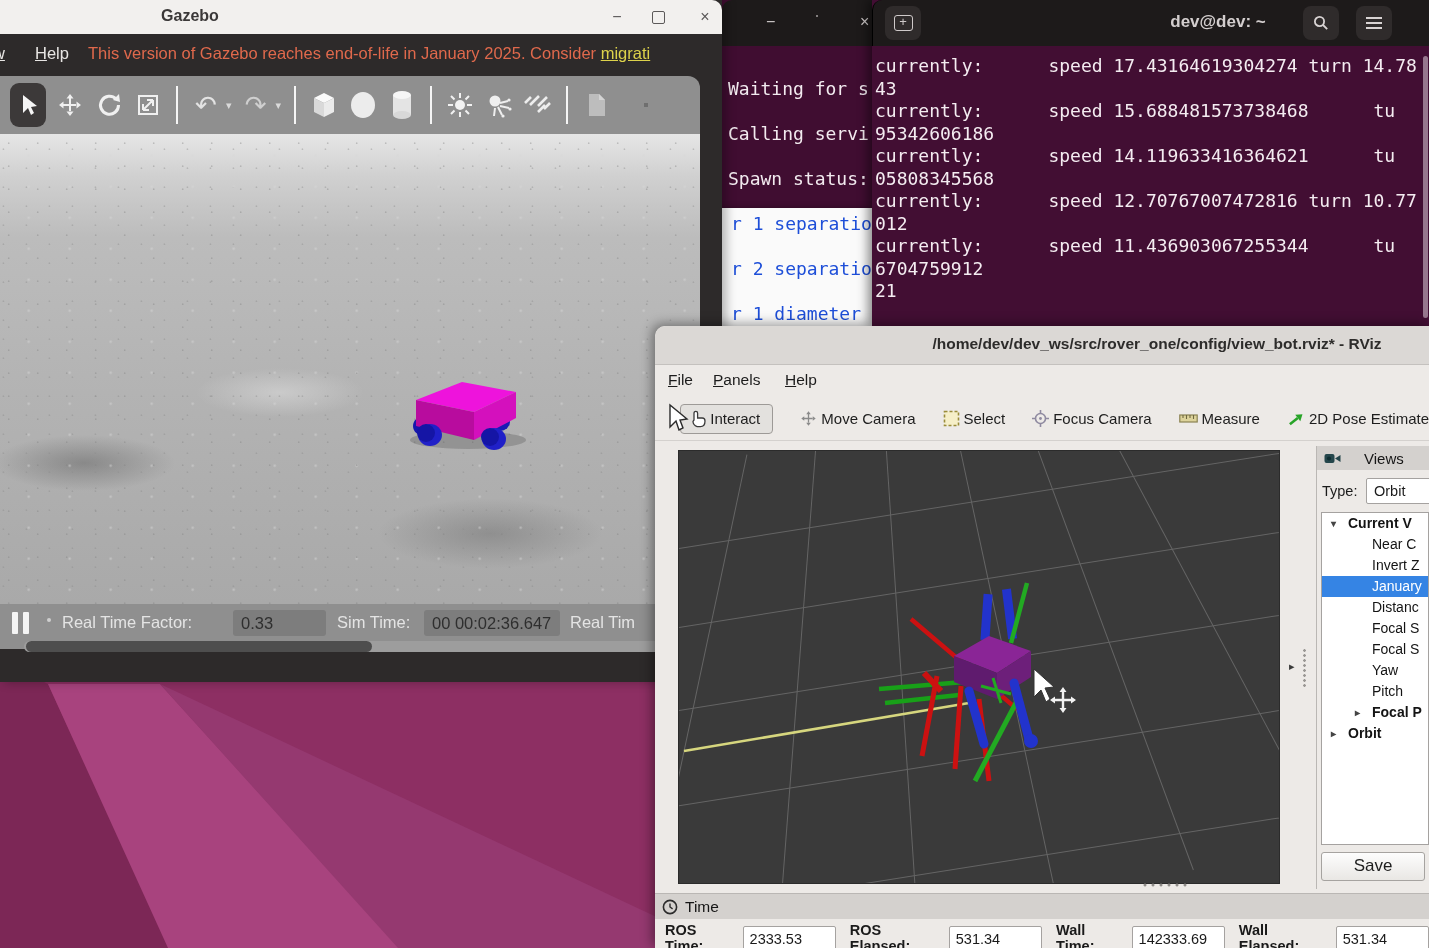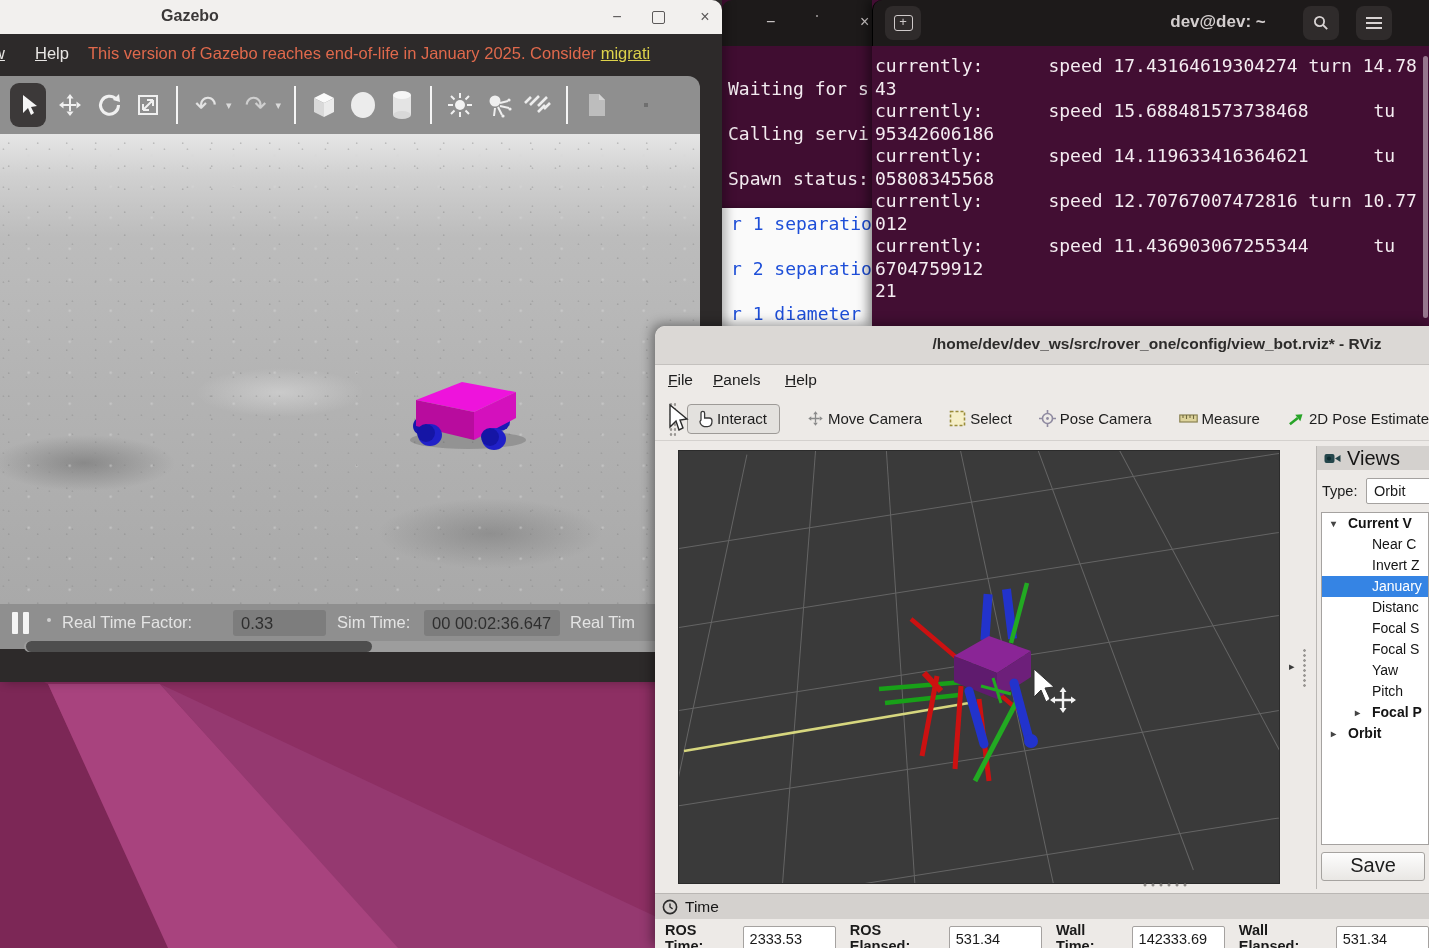--- a/index.html
+++ b/index.html
@@ -93,34 +93,34 @@
   .rv-toolbar{position:absolute;left:0;top:71px;right:0;height:44px;display:flex;align-items:center;
     padding-left:14px;gap:27px;border-bottom:1px solid #d4d1ce;box-sizing:border-box;}
   .rv-tool{display:flex;align-items:center;gap:4px;font-size:15px;color:#1e1e1e;white-space:nowrap;}
   .rv-tool.pressed{background:#e3e1de;border:1px solid #9d9a97;border-radius:4px;padding:5px 12px 5px 8px;}
   .rv-handle{width:7px;height:34px;margin-right:-16px;background-image:radial-gradient(circle 1px,#9a9794 1px,transparent 1.6px);
     background-size:4px 5px;}
   .rv-main{position:absolute;left:0;top:115px;right:0;bottom:55px;}
   .rv-viewport{position:absolute;left:23px;top:9px;width:600px;height:432px;background:#3a3a3a;border:1px solid #2b2b2b;}
   .rv-views{position:absolute;left:661px;top:5px;right:0;bottom:4px;border-left:1px solid #bab7b4;}
   .rv-views-header{position:absolute;left:0;top:0;right:0;height:24px;background:#d4d1ce;display:flex;
-    align-items:center;gap:6px;padding-left:7px;font-size:20px;color:#161616;}
+    align-items:center;gap:23px;padding-left:7px;font-size:15px;color:#161616;}
   .rv-type-row{position:absolute;left:5px;top:32px;right:0;height:26px;font-size:14.5px;color:#1b1b1b;line-height:26px;}
   .rv-type-box{position:absolute;left:44px;top:0;right:-4px;height:26px;background:#fff;border:1px solid #a5a2a0;
     border-radius:2px;box-sizing:border-box;line-height:24px;padding-left:7px;}
   .rv-tree{position:absolute;left:4px;top:66px;right:0;bottom:44px;background:#fff;border:1px solid #a5a2a0;
     overflow:hidden;font-size:14px;color:#141414;}
   .vrow{position:relative;height:21px;line-height:21px;white-space:nowrap;}
   .vrow .arr{position:absolute;font-size:10px;color:#444;top:0;}
   .vrow.lvl1 .arr{left:9px;} .vrow.lvl1 .lbl{margin-left:26px;}
   .vrow.lvl2 .lbl{margin-left:50px;} .vrow.lvl2 .arr{left:33px;}
   .vrow.bold{font-weight:bold;}
   .vrow.selected{background:#3584e4;color:#fff;}
   .rv-save{position:absolute;left:4px;bottom:8px;width:102px;height:27px;background:linear-gradient(#fdfdfd,#e9e7e4);
-    border:1px solid #a6a3a0;border-radius:3px;font-size:20px;color:#1d1d1d;text-align:center;line-height:25px;}
+    border:1px solid #a6a3a0;border-radius:3px;font-size:17px;color:#1d1d1d;text-align:center;line-height:25px;}
   .rv-collapse{position:absolute;left:634px;top:205px;width:22px;height:44px;}
   .rv-collapse .tri{position:absolute;left:0;top:14px;font-size:11px;color:#3a3a3a;}
   .rv-collapse .dots{position:absolute;left:13px;top:2px;width:5px;height:40px;
     background-image:radial-gradient(circle 1px,#9a9794 1px,transparent 1.6px);background-size:5px 5px;}
   .rv-splitdots{position:absolute;left:486px;top:441px;width:46px;height:6px;
     background-image:radial-gradient(circle 1.2px,#8f8c89 1.2px,transparent 1.8px);background-size:8px 6px;}
   .rv-time{position:absolute;left:0;bottom:0;right:0;height:55px;}
   .rv-time-header{position:absolute;left:0;top:0;right:0;height:26px;background:#d4d1ce;display:flex;align-items:center;
     gap:7px;padding-left:7px;font-size:15.5px;color:#161616;border-top:1px solid #bab7b4;}
   .rv-time-row{position:absolute;left:0;top:26px;right:0;height:29px;background:#edeae7;display:flex;
@@ -359,21 +359,21 @@
             <rect x="1.5" y="1.5" width="14" height="14" fill="#f6efc8" stroke="#9a8c3a" stroke-width="1.6" stroke-dasharray="3 2"></rect>
           </svg>
         <span>Select</span>
       </div>
       <div class="rv-tool">
         <svg width="17" height="17" viewBox="0 0 17 17">
             <circle cx="8.5" cy="8.5" r="5" fill="none" stroke="#8f8aa0" stroke-width="1.6"></circle>
             <path d="M8.5 0v4M8.5 13v4M0 8.5h4M13 8.5h4" stroke="#8f8aa0" stroke-width="1.6"></path>
             <circle cx="8.5" cy="8.5" r="1.4" fill="#8f8aa0"></circle>
           </svg>
-        <span>Pose Camera</span>
+        <span>Focus Camera</span>
       </div>
       <div class="rv-tool">
         <svg width="19" height="13" viewBox="0 0 19 13">
             <rect x="0.8" y="3" width="17.4" height="7" fill="#ddd39b" stroke="#8a8252" stroke-width="1.2"></rect>
             <path d="M4 3v3M7.5 3v4M11 3v3M14.5 3v4" stroke="#6e683f" stroke-width="1.1"></path>
           </svg>
         <span>Measure</span>
       </div>
       <div class="rv-tool">
         <svg width="18" height="18" viewBox="0 0 18 18">

